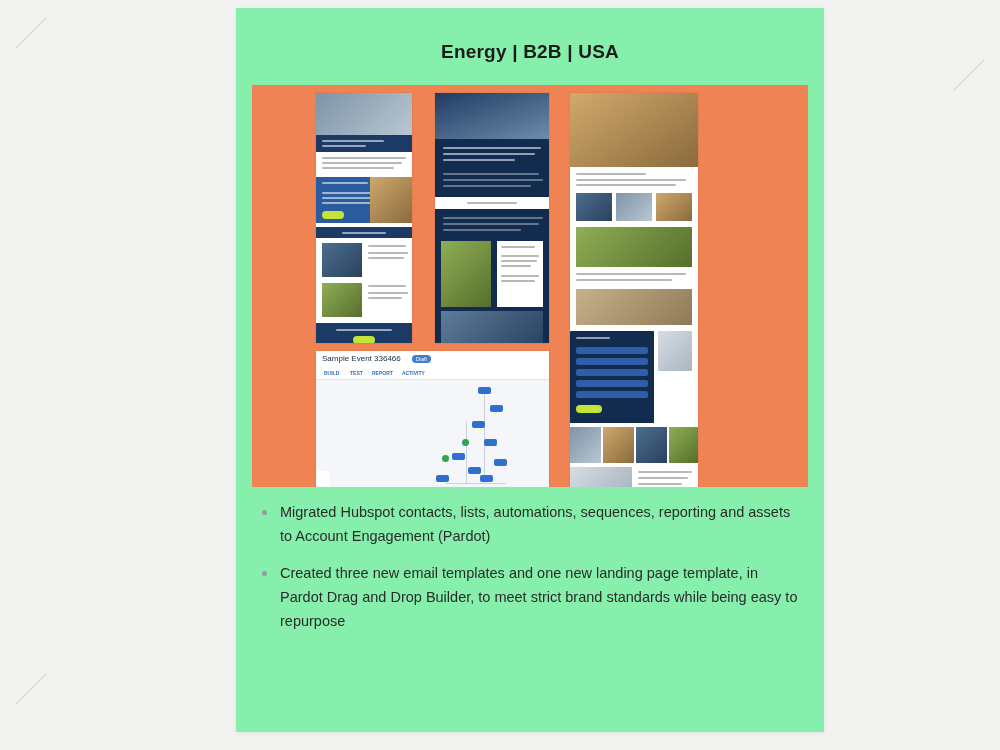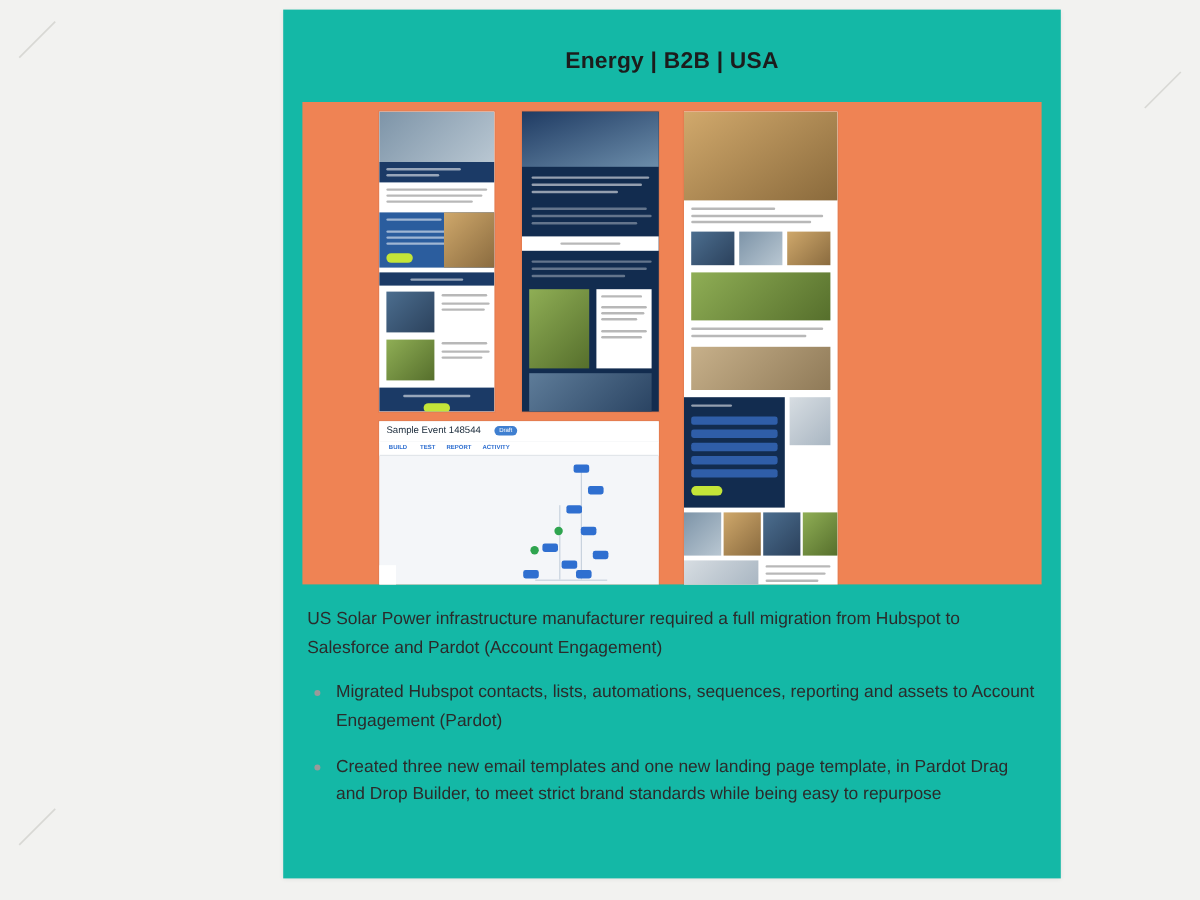--- a/index.html
+++ b/index.html
@@ -28,23 +28,23 @@
   }
   .corner-mark.tl { left: 14px; top: 16px; }
   .corner-mark.tr { right: 14px; top: 58px; }
   .corner-mark.bl { left: 14px; bottom: 44px; }
   .corner-mark svg { display: block; }
 
   .card {
     position: absolute;
     left: 236px;
     top: 8px;
-    width: 648px;
+    width: 588px;
     height: 724px;
-    background: #14b8a6;
+    background: #86efac;
     box-shadow: 0 1px 4px rgba(0,0,0,0.07);
     overflow: hidden;
   }
 
   .card-title {
     text-align: center;
     font-size: 19px;
     font-weight: bold;
     color: #1c1c1c;
     letter-spacing: 0.2px;
@@ -275,21 +275,21 @@
         <div class="mini-img mini-photo3" style="left:66px;top:334px;width:31px;height:36px;"></div>
         <div class="mini-img mini-photo4" style="left:99px;top:334px;width:29px;height:36px;"></div>
         <div class="mini-img mini-photo5" style="left:0;top:374px;width:62px;height:21px;"></div>
         <div class="mini-line" style="left:68px;top:378px;width:54px;"></div>
         <div class="mini-line" style="left:68px;top:384px;width:50px;"></div>
         <div class="mini-line" style="left:68px;top:390px;width:44px;"></div>
       </div>
 
       <div class="shot shot-d">
         <div class="event-bar">
-          <span class="event-title">Sample Event 148544</span>
+          <span class="event-title">Sample Event 336466</span>
           <span class="event-chip">Draft</span>
         </div>
         <div class="event-tabs">
           <span class="event-tab" style="left:8px;">BUILD</span>
           <span class="event-tab" style="left:34px;">TEST</span>
           <span class="event-tab" style="left:56px;">REPORT</span>
           <span class="event-tab" style="left:86px;">ACTIVITY</span>
         </div>
         <div class="connector" style="left:168px;top:40px;width:1px;height:92px;"></div>
         <div class="connector" style="left:150px;top:70px;width:1px;height:62px;"></div>
@@ -302,21 +302,20 @@
         <div class="node" style="left:136px;top:102px;"></div>
         <div class="node green" style="left:126px;top:104px;"></div>
         <div class="node" style="left:152px;top:116px;"></div>
         <div class="node" style="left:178px;top:108px;"></div>
         <div class="node" style="left:164px;top:124px;"></div>
         <div class="node" style="left:120px;top:124px;"></div>
         <div class="mini-white" style="left:0;top:120px;width:14px;height:17px;"></div>
       </div>
     </div>
 
-    <p class="caption">US Solar Power infrastructure manufacturer required a full migration from Hubspot to Salesforce and Pardot (Account Engagement)</p>
 
     <ul class="bullets">
       <li>Migrated Hubspot contacts, lists, automations, sequences, reporting and assets to Account Engagement (Pardot)</li>
       <li>Created three new email templates and one new landing page template, in Pardot Drag and Drop Builder, to meet strict brand standards while being easy to repurpose</li>
     </ul>
 
   </div>
 </div>
 
 </body></html>

